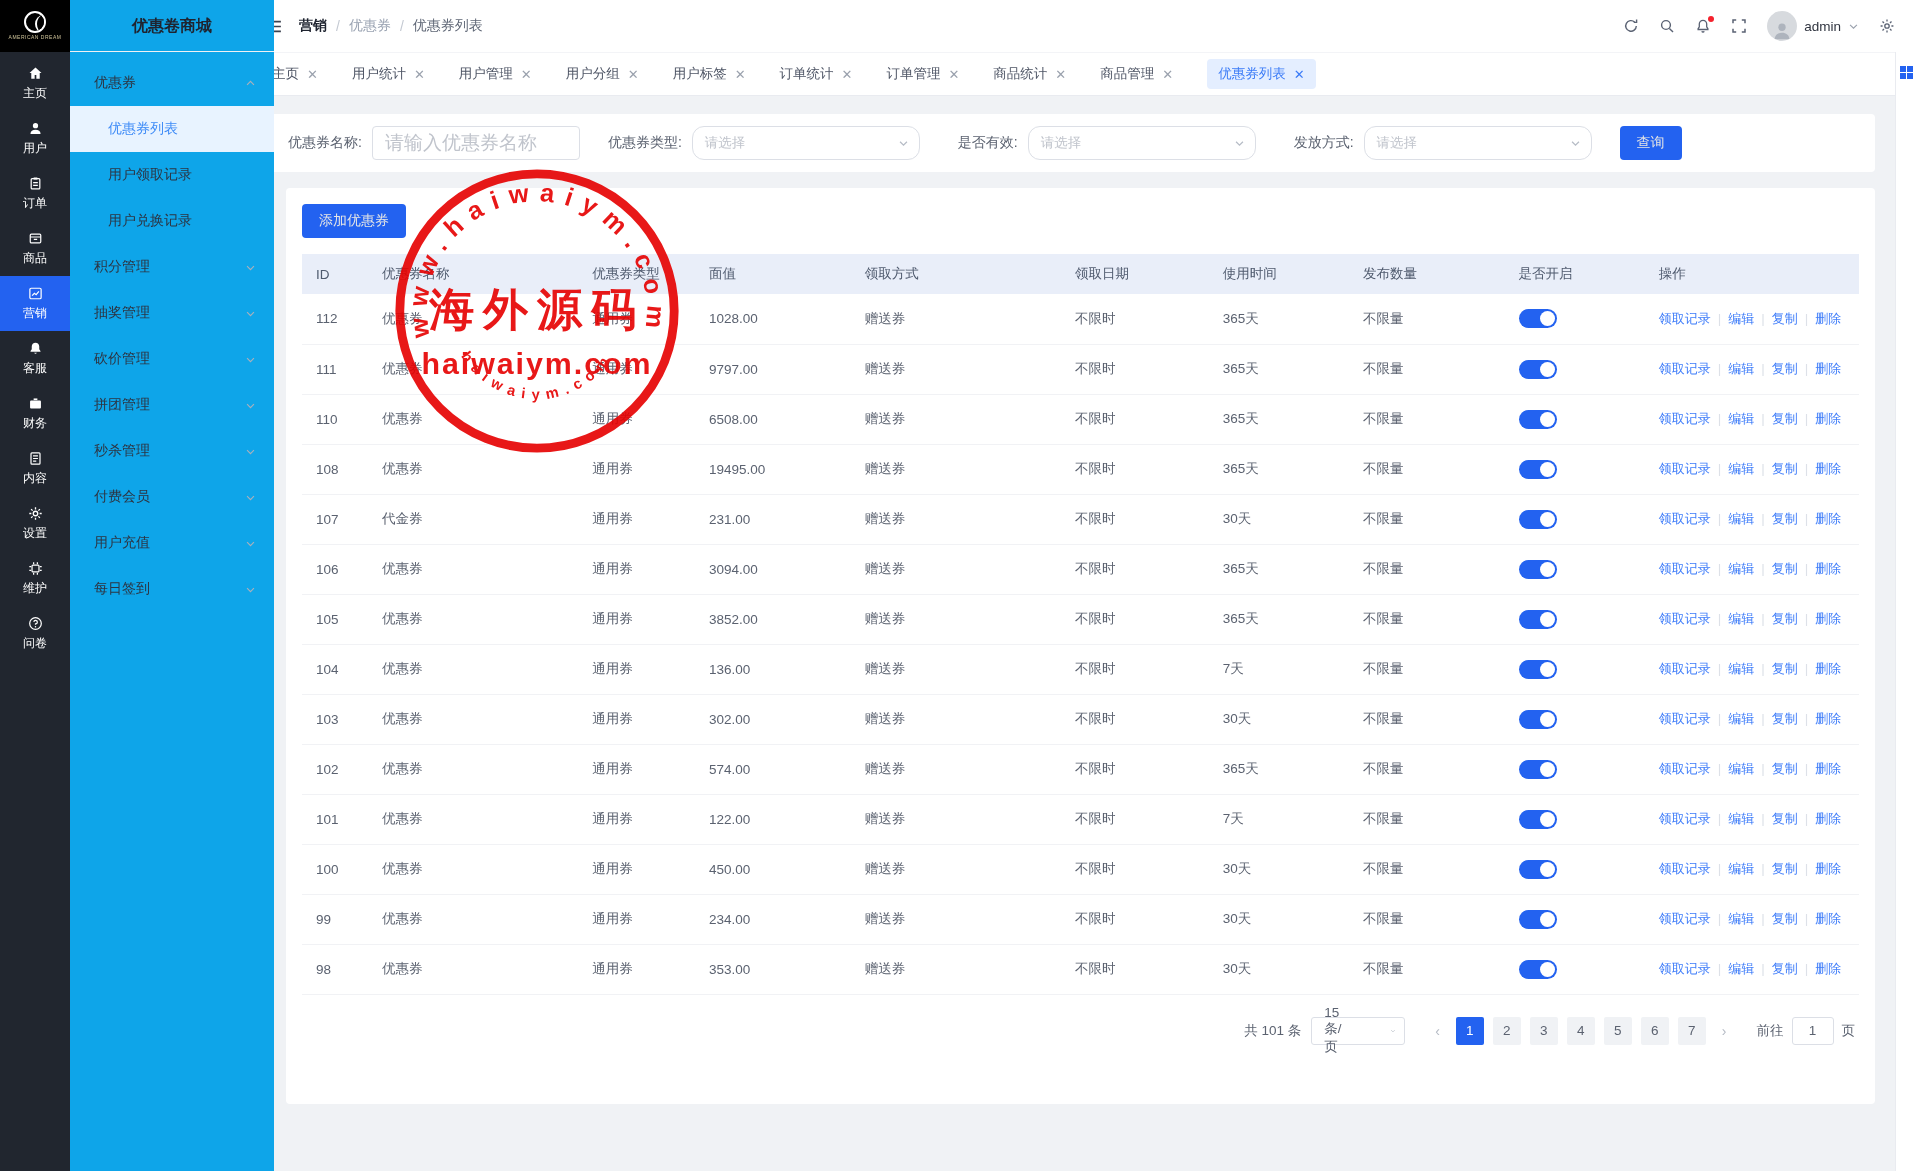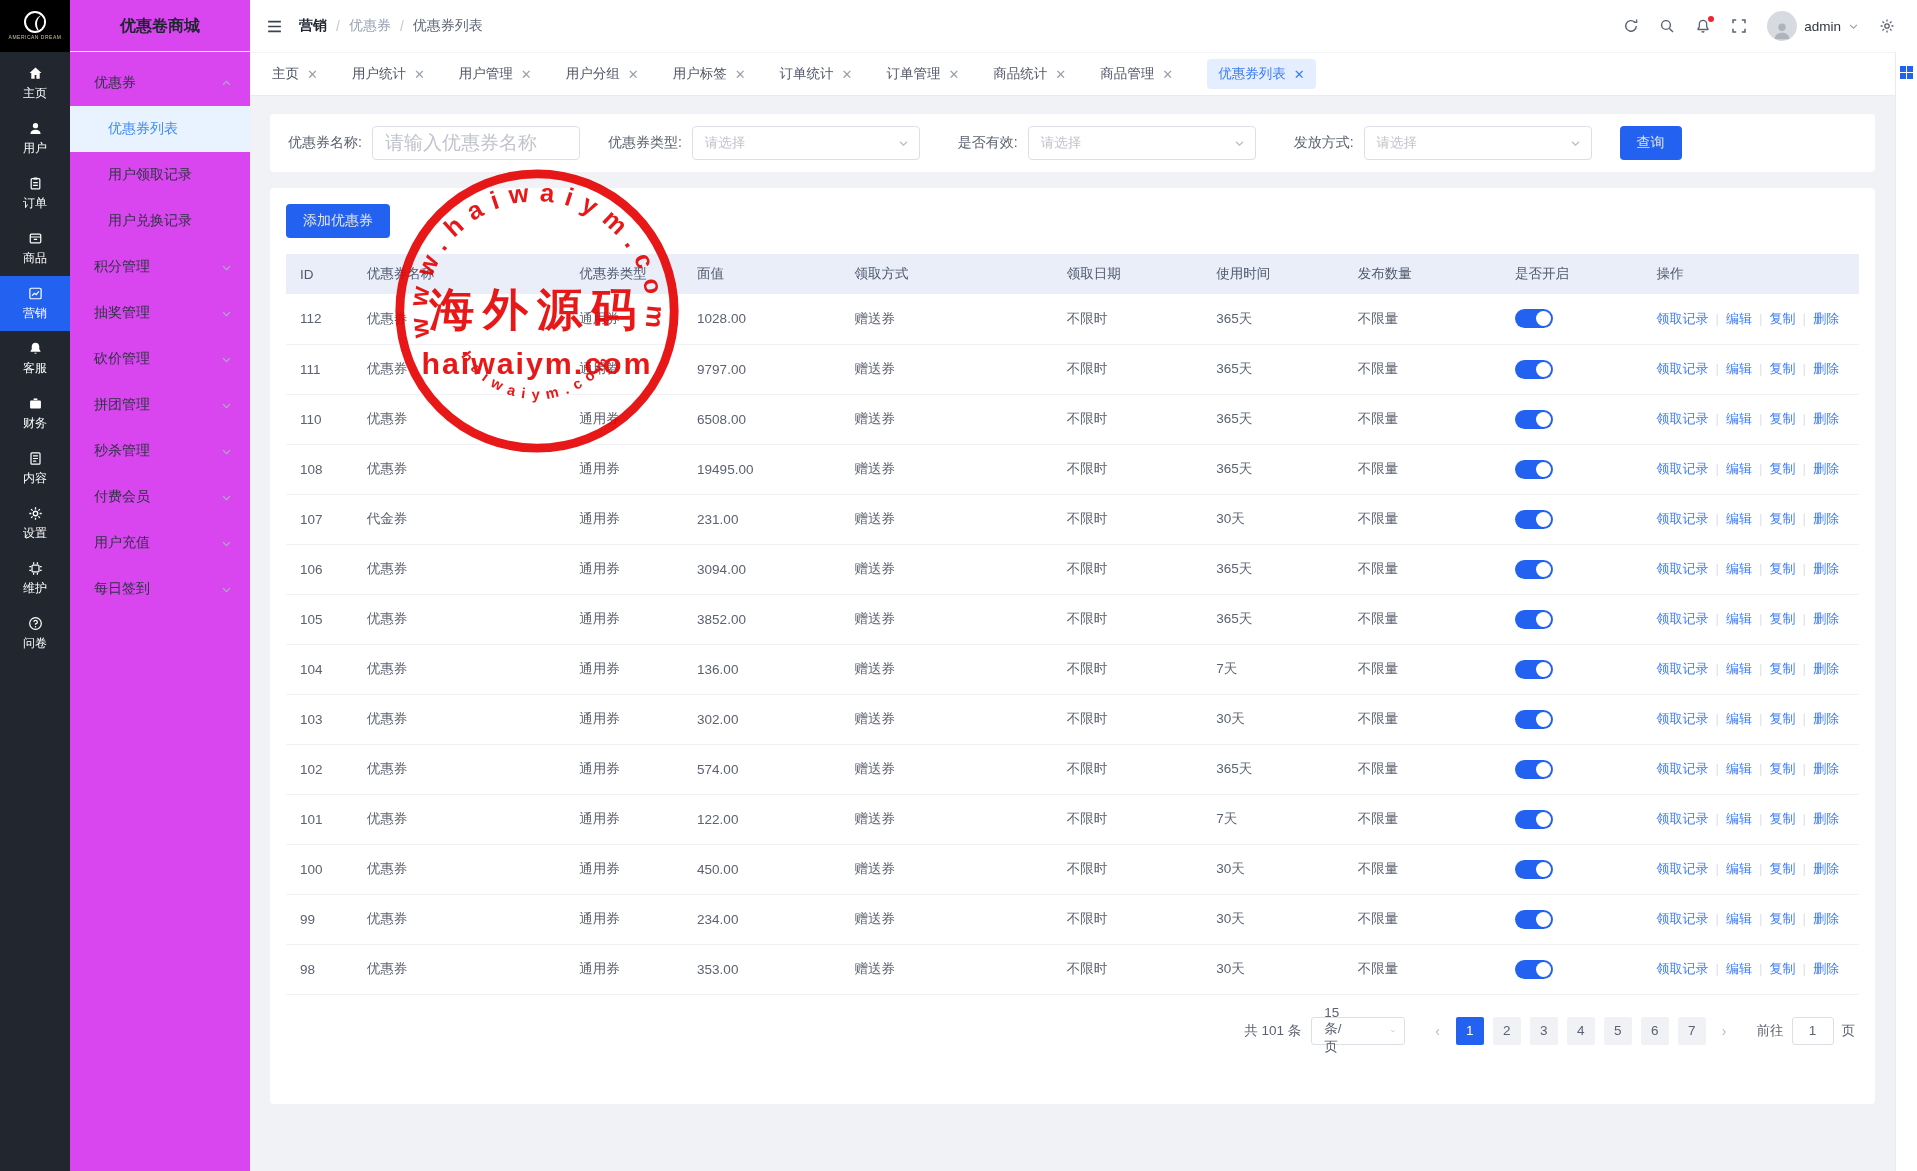--- a/index.html
+++ b/index.html
@@ -10,21 +10,21 @@
   .rail { position:absolute; left:0; top:0; bottom:0; width:70px; background:#21262f; z-index:20; display:flex; flex-direction:column; }
   .rail-logo { height:52px; background:#000; display:flex; flex-direction:column; align-items:center; justify-content:center; gap:1px; margin-bottom:4px; }
   .rail-logo .ring { width:22px; height:22px; border:2px solid #fff; border-radius:50%; position:relative; overflow:hidden; }
   .rail-logo .ring::after { content:""; position:absolute; left:9px; top:2px; width:14px; height:18px; background:#000; border-radius:50% 0 0 50%; border-left:2px solid #fff; }
   .rail-logo .brand { font-size:5px; color:#cfc49a; letter-spacing:.5px; text-align:center; line-height:1.3; }
   .rail-item { height:55px; display:flex; flex-direction:column; align-items:center; justify-content:center; gap:4px; color:#ffffff; font-size:12px; cursor:pointer; }
   .rail-item svg { width:15px; height:15px; display:block; }
   .rail-item.active { background:#2362f0; }
 
   
-  .sidebar { position:absolute; left:70px; top:0; bottom:0; width:180px; background:#d946ef; z-index:15; }
+  .sidebar { position:absolute; left:70px; top:0; bottom:0; width:204px; background:#0ea5e9; z-index:15; }
   .sidebar-title { height:52px; line-height:52px; text-align:center; font-size:16px; font-weight:bold; color:#1f2430; border-bottom:1px solid #f0f1f4; }
   .menu { padding-top:8px; }
   .menu-item { height:46px; display:flex; align-items:center; justify-content:space-between; padding:0 18px 0 24px; font-size:14px; color:#2d3442; cursor:pointer; }
   .menu-item .chev { color:#a9b0bc; display:flex; }
   .menu-item .chev svg { width:11px; height:11px; }
   .menu-sub { height:46px; display:flex; align-items:center; padding-left:38px; font-size:14px; color:#2d3442; cursor:pointer; }
   .menu-sub.active { background:#e8f3ff; color:#3e8bf7; }
 
   
   .main { position:absolute; left:250px; right:0; top:0; bottom:0; }
@@ -55,28 +55,28 @@
   .grid-ico { width:13px; height:13px; display:grid; grid-template-columns:6px 6px; grid-template-rows:6px 6px; gap:1px; cursor:pointer; }
   .grid-ico span { background:#2362f0; }
 
   .content { position:absolute; top:96px; left:0; right:22px; bottom:0; padding:18px 20px; }
 
   
   .filter-card { background:#fff; border-radius:4px; height:58px; display:flex; align-items:center; padding:0 18px; }
   .flabel { font-size:14px; color:#5b6270; margin-right:10px; white-space:nowrap; }
   .finput { width:208px; height:34px; border:1px solid #dcdfe6; border-radius:4px; padding:0 12px; font-size:19px; color:#5b6270; outline:none; font-family:"Liberation Sans",sans-serif; }
   .finput::placeholder { color:#c0c4cc; }
-  .fselect { width:228px; height:34px; border:1px solid #dcdfe6; border-radius:4px; display:flex; align-items:center; justify-content:space-between; padding:0 10px 0 12px; cursor:pointer; }
+  .fselect { width:228px; height:34px; border:1px solid #dcdfe6; border-radius:12px; display:flex; align-items:center; justify-content:space-between; padding:0 10px 0 12px; cursor:pointer; }
   .fselect .ph { font-size:13.5px; color:#c0c4cc; }
   .fselect svg { width:11px; height:11px; color:#b6bcc6; }
   .gap1 { width:28px; } .gap2 { width:38px; }
   .btn-primary { height:34px; padding:0 17px; background:#2362f0; color:#e5e5e5; border:none; border-radius:4px; font-size:14px; cursor:pointer; font-family:"Liberation Sans",sans-serif; }
 
   
-  .table-card { background:#fff; border-radius:4px; margin-top:16px; padding:16px 16px 16px; min-height:916px; }
+  .table-card { background:#fff; border-radius:4px; margin-top:16px; padding:16px 16px 16px; min-height:916px;margin-left:16px; }
   .add-btn { margin-bottom:16px; }
   table { width:100%; border-collapse:collapse; table-layout:fixed; }
   thead th { background:#e9eef9; height:40px; font-weight:normal; color:#4f5a6e; font-size:13.5px; text-align:left; padding:0 10px; }
   tbody td { height:50px; border-bottom:1px solid #f1f2f5; color:#5b6270; font-size:13.5px; padding:0 10px; }
   thead th:first-child, tbody td:first-child { padding-left:14px; }
 
   .switch { width:38px; height:19px; border-radius:10px; background:#2362f0; position:relative; display:inline-block; cursor:pointer; vertical-align:middle; }
   .switch::after { content:""; position:absolute; right:2px; top:2px; width:15px; height:15px; border-radius:50%; background:#fff; }
 
   .act { color:#3f7dfa; cursor:pointer; font-size:13px; white-space:nowrap; }

